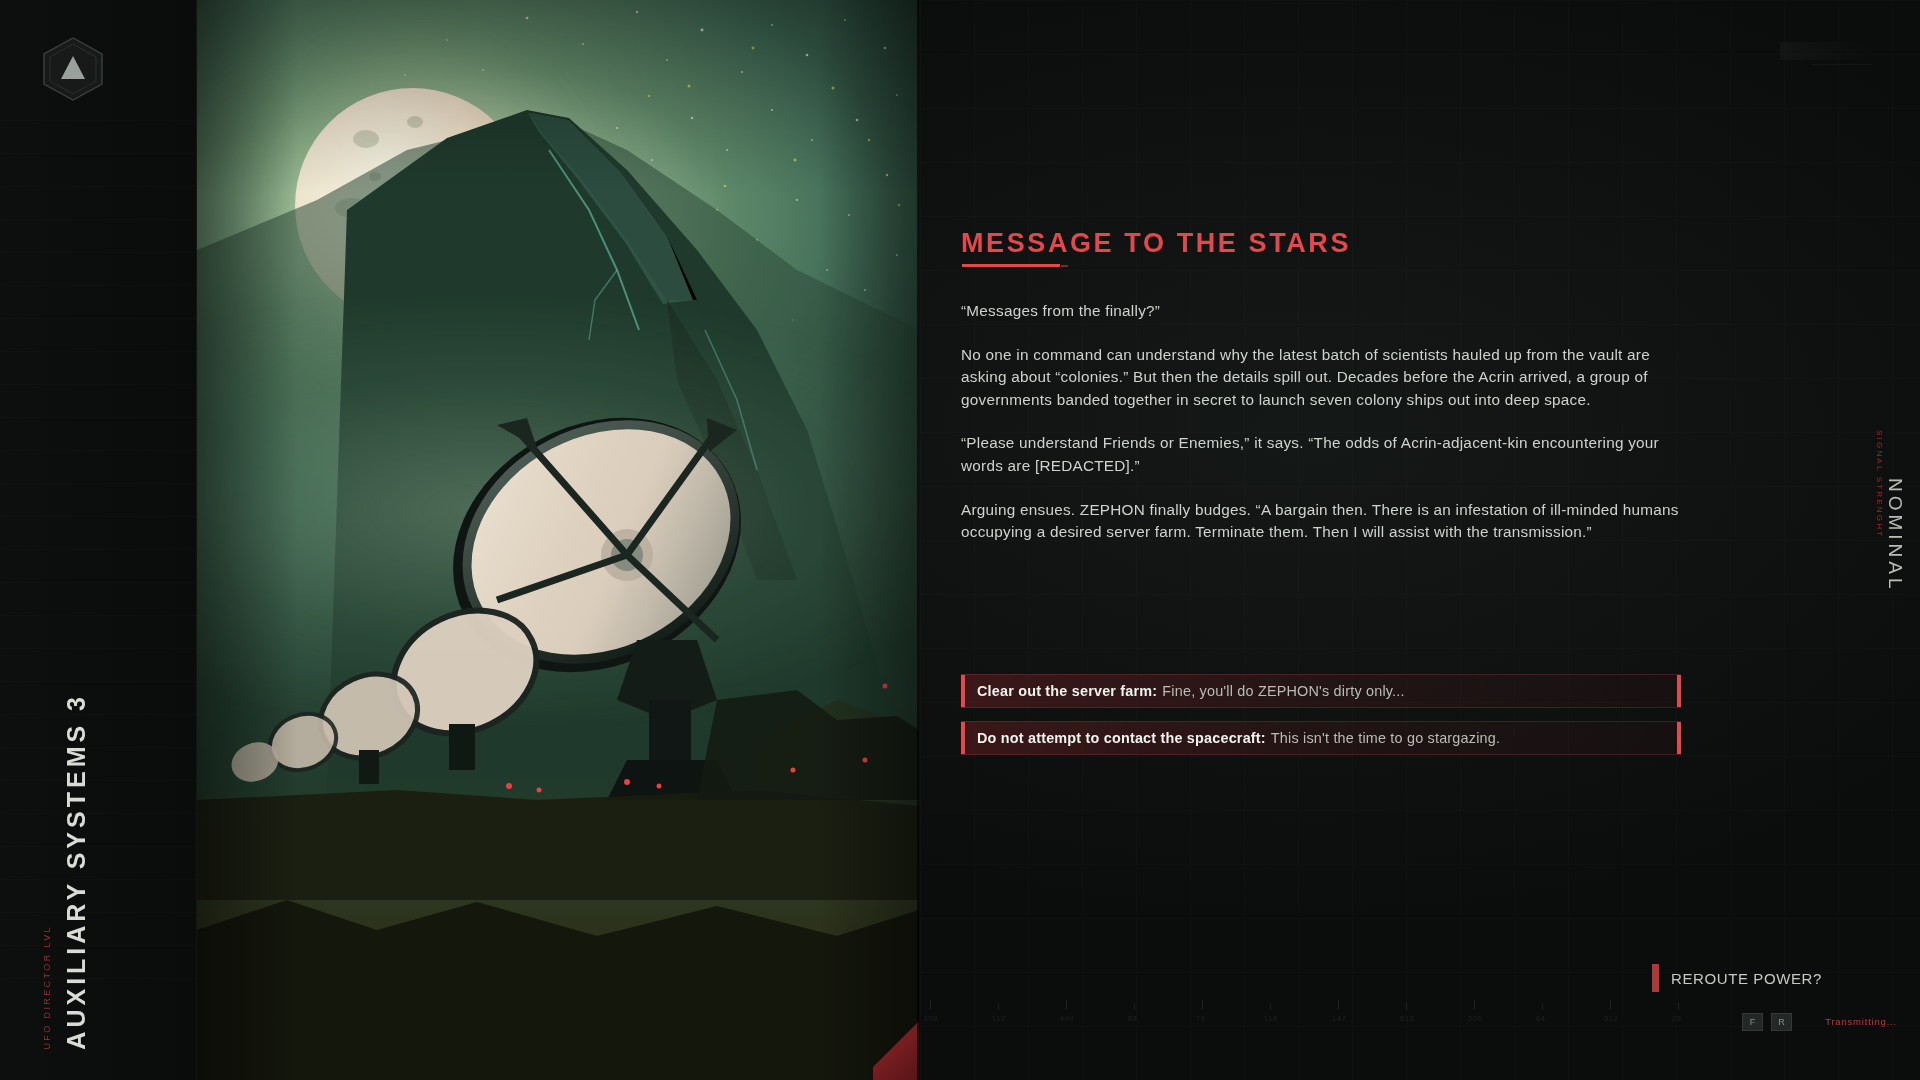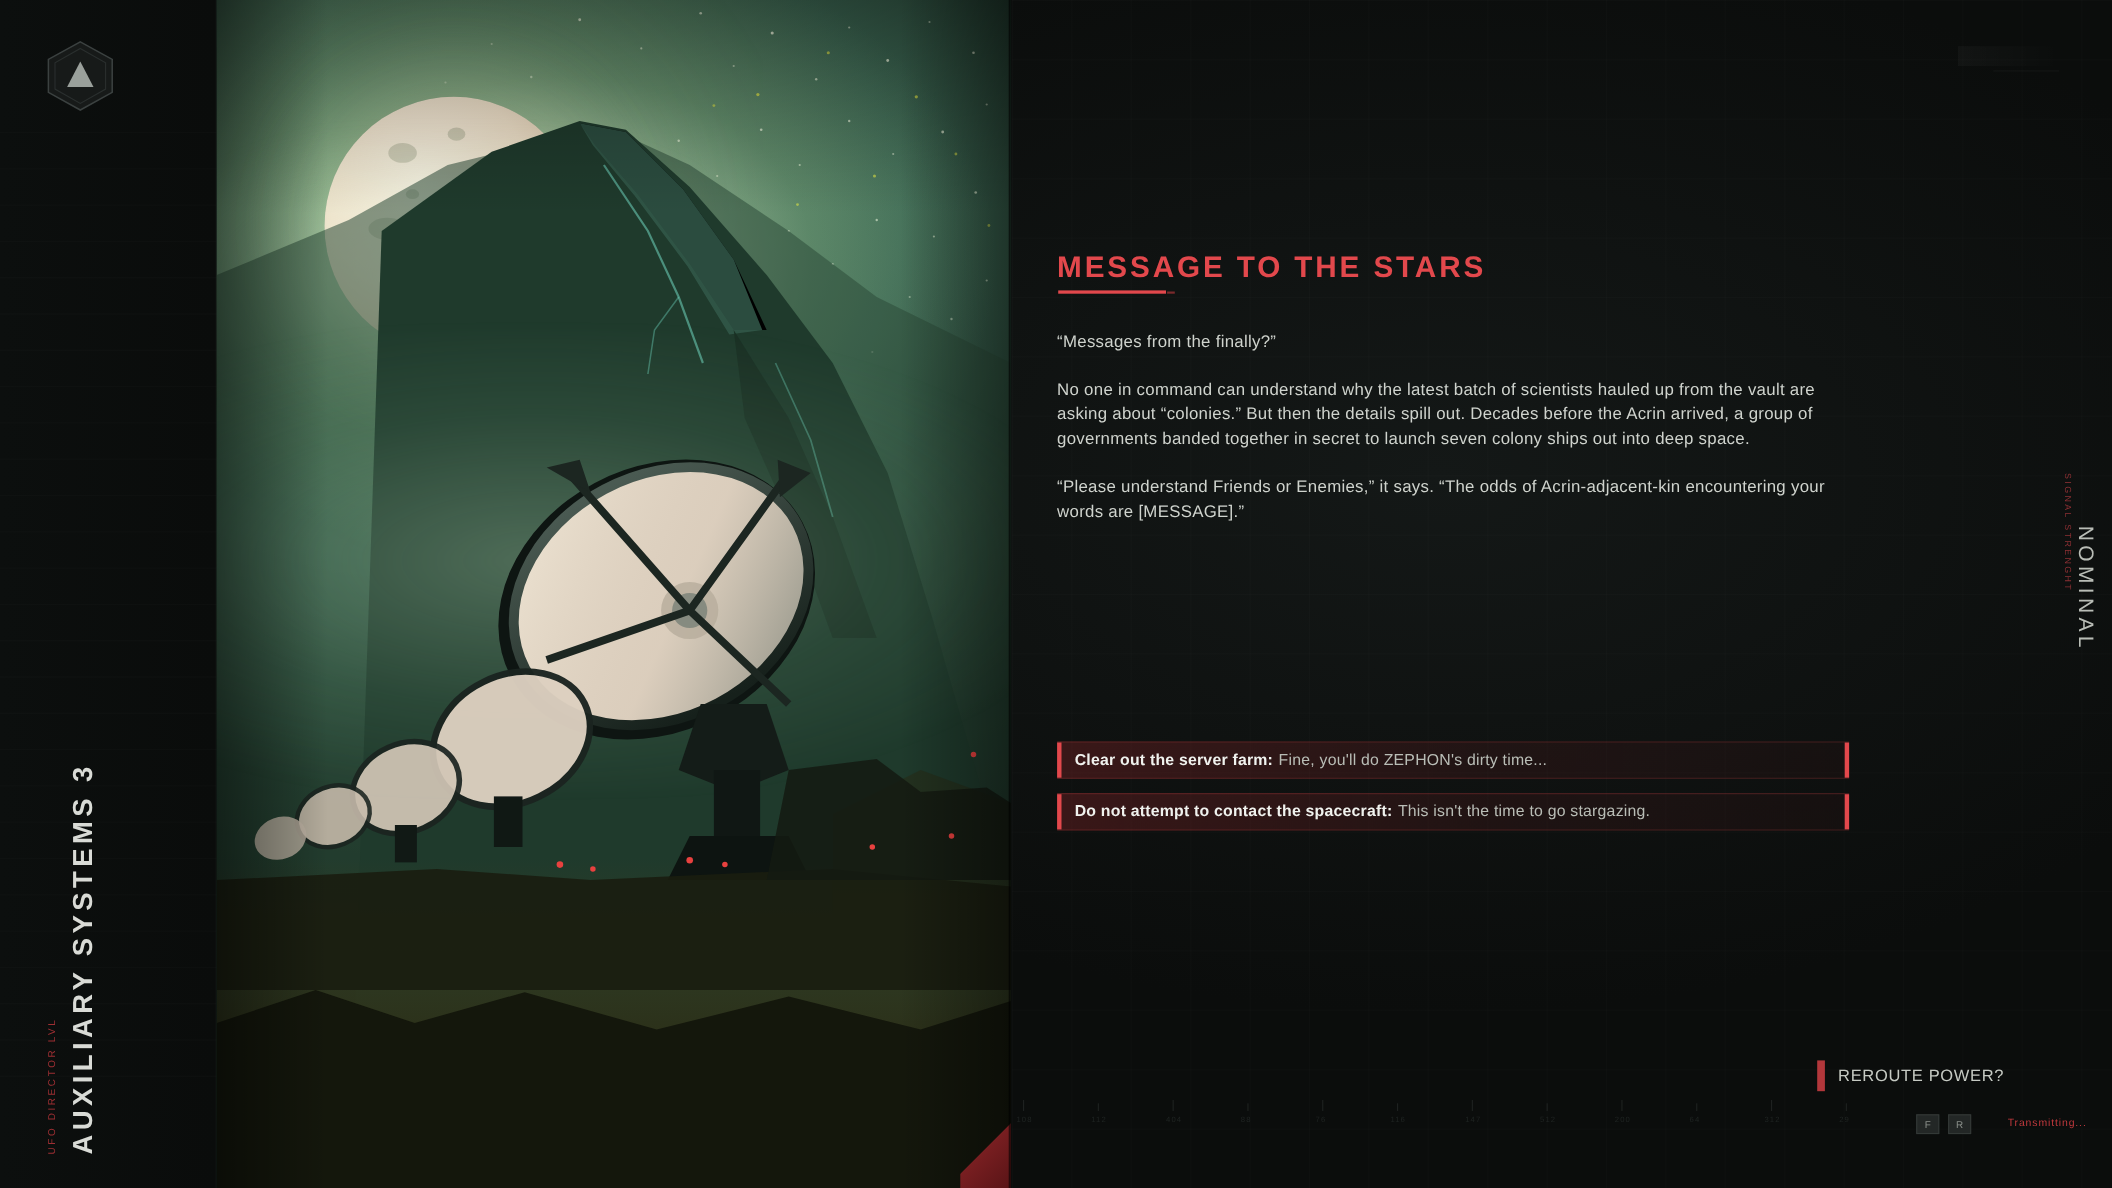--- a/index.html
+++ b/index.html
@@ -430,27 +430,28 @@
   </div>
 
   <div id="content">
     <div id="event-title">MESSAGE TO THE STARS</div>
     <div id="title-rule"></div>
     <div id="title-rule-tick"></div>
 
     <div id="body">
       <p>“Messages from the finally?”</p>
       <p>No one in command can understand why the latest batch of scientists hauled up from the vault are asking about “colonies.” But then the details spill out. Decades before the Acrin arrived, a group of governments banded together in secret to launch seven colony ships out into deep space.</p>
-      <p>“Please understand Friends or Enemies,” it says. “The odds of Acrin-adjacent-kin encountering your words are [MESSAGE].”</p>
+      <p>“Please understand Friends or Enemies,” it says. “The odds of Acrin-adjacent-kin encountering your words are [REDACTED].”</p>
+      <p>Arguing ensues. ZEPHON finally budges. “A bargain then. There is an infestation of ill-minded humans occupying a desired server farm. Terminate them. Then I will assist with the transmission.”</p>
     </div>
 
     <div id="choices">
       <div class="choice">
         <span class="c-strong">Clear out the server farm:</span>
-        <span class="c-rest">Fine, you'll do ZEPHON's dirty time...</span>
+        <span class="c-rest">Fine, you'll do ZEPHON's dirty only...</span>
       </div>
       <div class="choice">
         <span class="c-strong">Do not attempt to contact the spacecraft:</span>
         <span class="c-rest">This isn't the time to go stargazing.</span>
       </div>
     </div>
   </div>
 
   <div id="right-rail">
     <div id="signal-label">SIGNAL STRENGHT</div>

